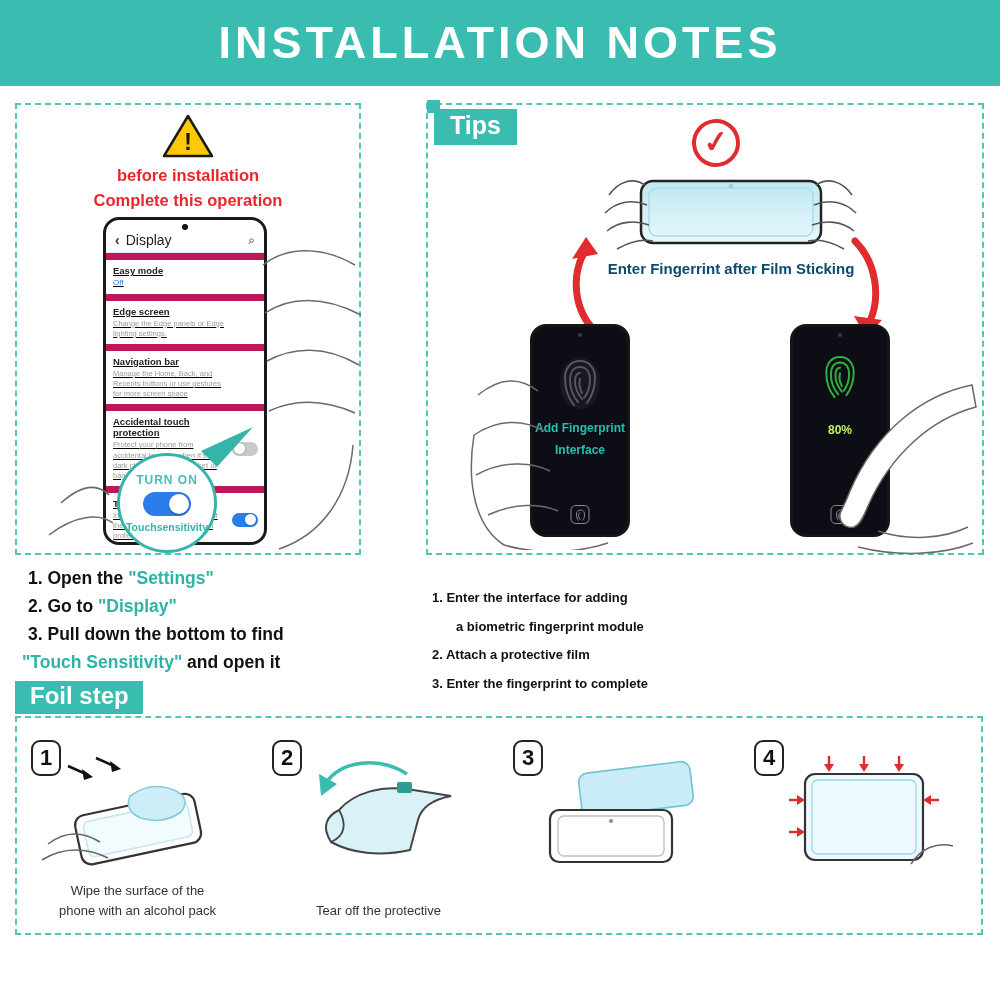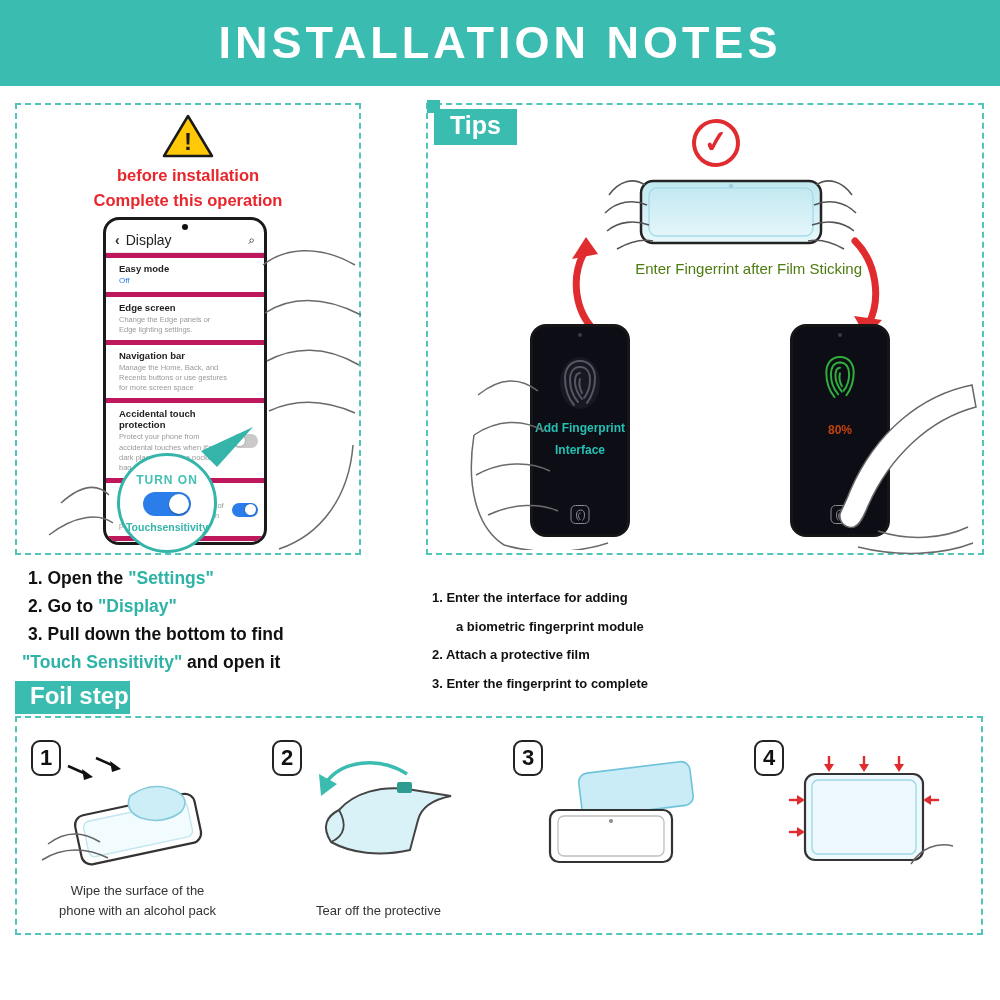--- a/index.html
+++ b/index.html
@@ -26,21 +26,21 @@
 
   .settings-phone { position:absolute; left:86px; top:112px; width:164px; height:328px;
                     border:3px solid #1a1a1a; border-radius:16px; background:#fff; overflow:hidden; }
   .cam-dot { position:absolute; top:4px; left:50%; margin-left:-3px; width:6px; height:6px;
              border-radius:50%; background:#111; z-index:2; }
   .phone-head { display:flex; align-items:center; gap:6px; padding:12px 9px 4px 9px;
                 border-bottom:1px solid #e8e8e8; }
   .phone-head .back { font-size:14px; font-weight:bold; color:#333; line-height:10px; }
   .phone-head .ph-title { flex:1; font-size:14px; font-weight:normal; color:#222; }
   .phone-head .srch { font-size:12px; color:#333; }
-  .s-row { position:relative; padding:5px 36px 5px 13px; border-top:5px solid #be185d; }
+  .s-row { position:relative; padding:5px 36px 5px 7px; border-top:7px solid #be185d;text-decoration:underline; }
   .s-row:first-of-type { border-top:none; }
   .s-row .t { font-size:9.5px; font-weight:bold; color:#222; margin-bottom:2px; }
   .s-row .sub { font-size:7.5px; color:#9a9a9a; line-height:1.35; }
   .s-row .sub.blue { color:#2b7de9; font-size:8px; }
   .toggle { position:absolute; right:6px; top:50%; margin-top:-7px; width:26px; height:14px;
             border-radius:8px; background:#c9c9c9; }
   .toggle::after { content:""; position:absolute; top:1.5px; left:2px; width:11px; height:11px;
                    border-radius:50%; background:#fff; box-shadow:0 0 2px rgba(0,0,0,.35); }
   .toggle.on { background:#2b7de9; }
   .toggle.on::after { left:12.5px; }
@@ -68,45 +68,45 @@
   .tips { position:absolute; left:6px; top:4px; background:#3bbcb0; color:#fff;
           font-size:25px; font-weight:bold; padding:2px 16px 5px 16px; }
   .tips::before { content:""; position:absolute; left:-7px; top:-9px; width:13px; height:13px; background:#3bbcb0; }
   .check-circle { position:absolute; left:264px; top:14px; width:48px; height:48px;
                   border:4px solid #e02b2f; border-radius:50%; display:flex; align-items:center;
                   justify-content:center; transform:rotate(-6deg); }
   .check-circle span { color:#e02b2f; font-size:30px; font-weight:bold; margin-top:-4px; }
   .film-art { position:absolute; left:175px; top:60px; }
   .arrow-left { position:absolute; left:135px; top:132px; }
   .arrow-right { position:absolute; left:415px; top:132px; }
-  .arrow-caption { position:absolute; left:172px; top:155px; width:262px; text-align:right;
-                   font-size:15px; font-weight:normal; color:#4d7c0f; }
+  .arrow-caption { position:absolute; left:172px; top:155px; width:262px; text-align:center;
+                   font-size:15px; font-weight:bold; color:#0c4a6e; }
 
   .demo-phone { position:absolute; width:100px; height:213px; background:#0d0d15;
                 border:3px solid #161616; border-radius:16px; }
   .phone-add { left:102px; top:219px; }
   .phone-done { left:362px; top:219px; }
   .screen-dot { position:absolute; top:6px; left:50%; margin-left:-2px; width:4px; height:4px;
                 border-radius:50%; background:#3a3a44; }
   .fp-art { position:absolute; left:50%; transform:translateX(-50%); top:28px; }
   .fp-art.green { top:24px; }
   .add-line { position:absolute; width:100%; text-align:center; color:#25c0b4;
               font-size:12px; font-weight:bold; }
   .add1 { top:94px; } .add2 { top:116px; }
-  .pct { position:absolute; top:96px; width:100%; text-align:center; color:#c2410c;
+  .pct { position:absolute; top:96px; width:100%; text-align:center; color:#bef264;
          font-size:12px; font-weight:bold; }
   .fp-btn { position:absolute; bottom:10px; left:50%; transform:translateX(-50%);
             width:19px; height:19px; border:1.5px solid #8b8b97; border-radius:5px; }
   .fp-btn svg { position:absolute; left:2px; top:2px; }
   .hand-add { position:absolute; left:40px; top:260px; z-index:5; pointer-events:none; }
   .hand-done { position:absolute; left:330px; top:250px; z-index:5; pointer-events:none; }
 
   
   .foil-label { position:absolute; left:15px; top:681px; background:#3bbcb0; color:#fff;
-                font-size:24px; font-weight:bold; padding:1px 1px 4px 15px; }
+                font-size:24px; font-weight:bold; padding:1px 14px 4px 15px; }
   .foil-col { position:relative; flex:1; }
   .foil-num { position:absolute; left:14px; top:22px; width:30px; height:36px;
               border:2.5px solid #222; border-radius:9px; display:flex; align-items:center;
               justify-content:center; font-size:22px; font-weight:bold; color:#111; background:#fff; }
   .foil-art { position:absolute; left:50%; top:34px; transform:translateX(-50%); }
   .foil-cap { position:absolute; left:6px; right:6px; bottom:12px; text-align:center;
               font-size:13px; color:#333; line-height:1.55; }
   .foil-cap.wide { left:-4px; right:-4px; font-size:12.5px; }
   .red { color:#e02b2f; }
 </style>

